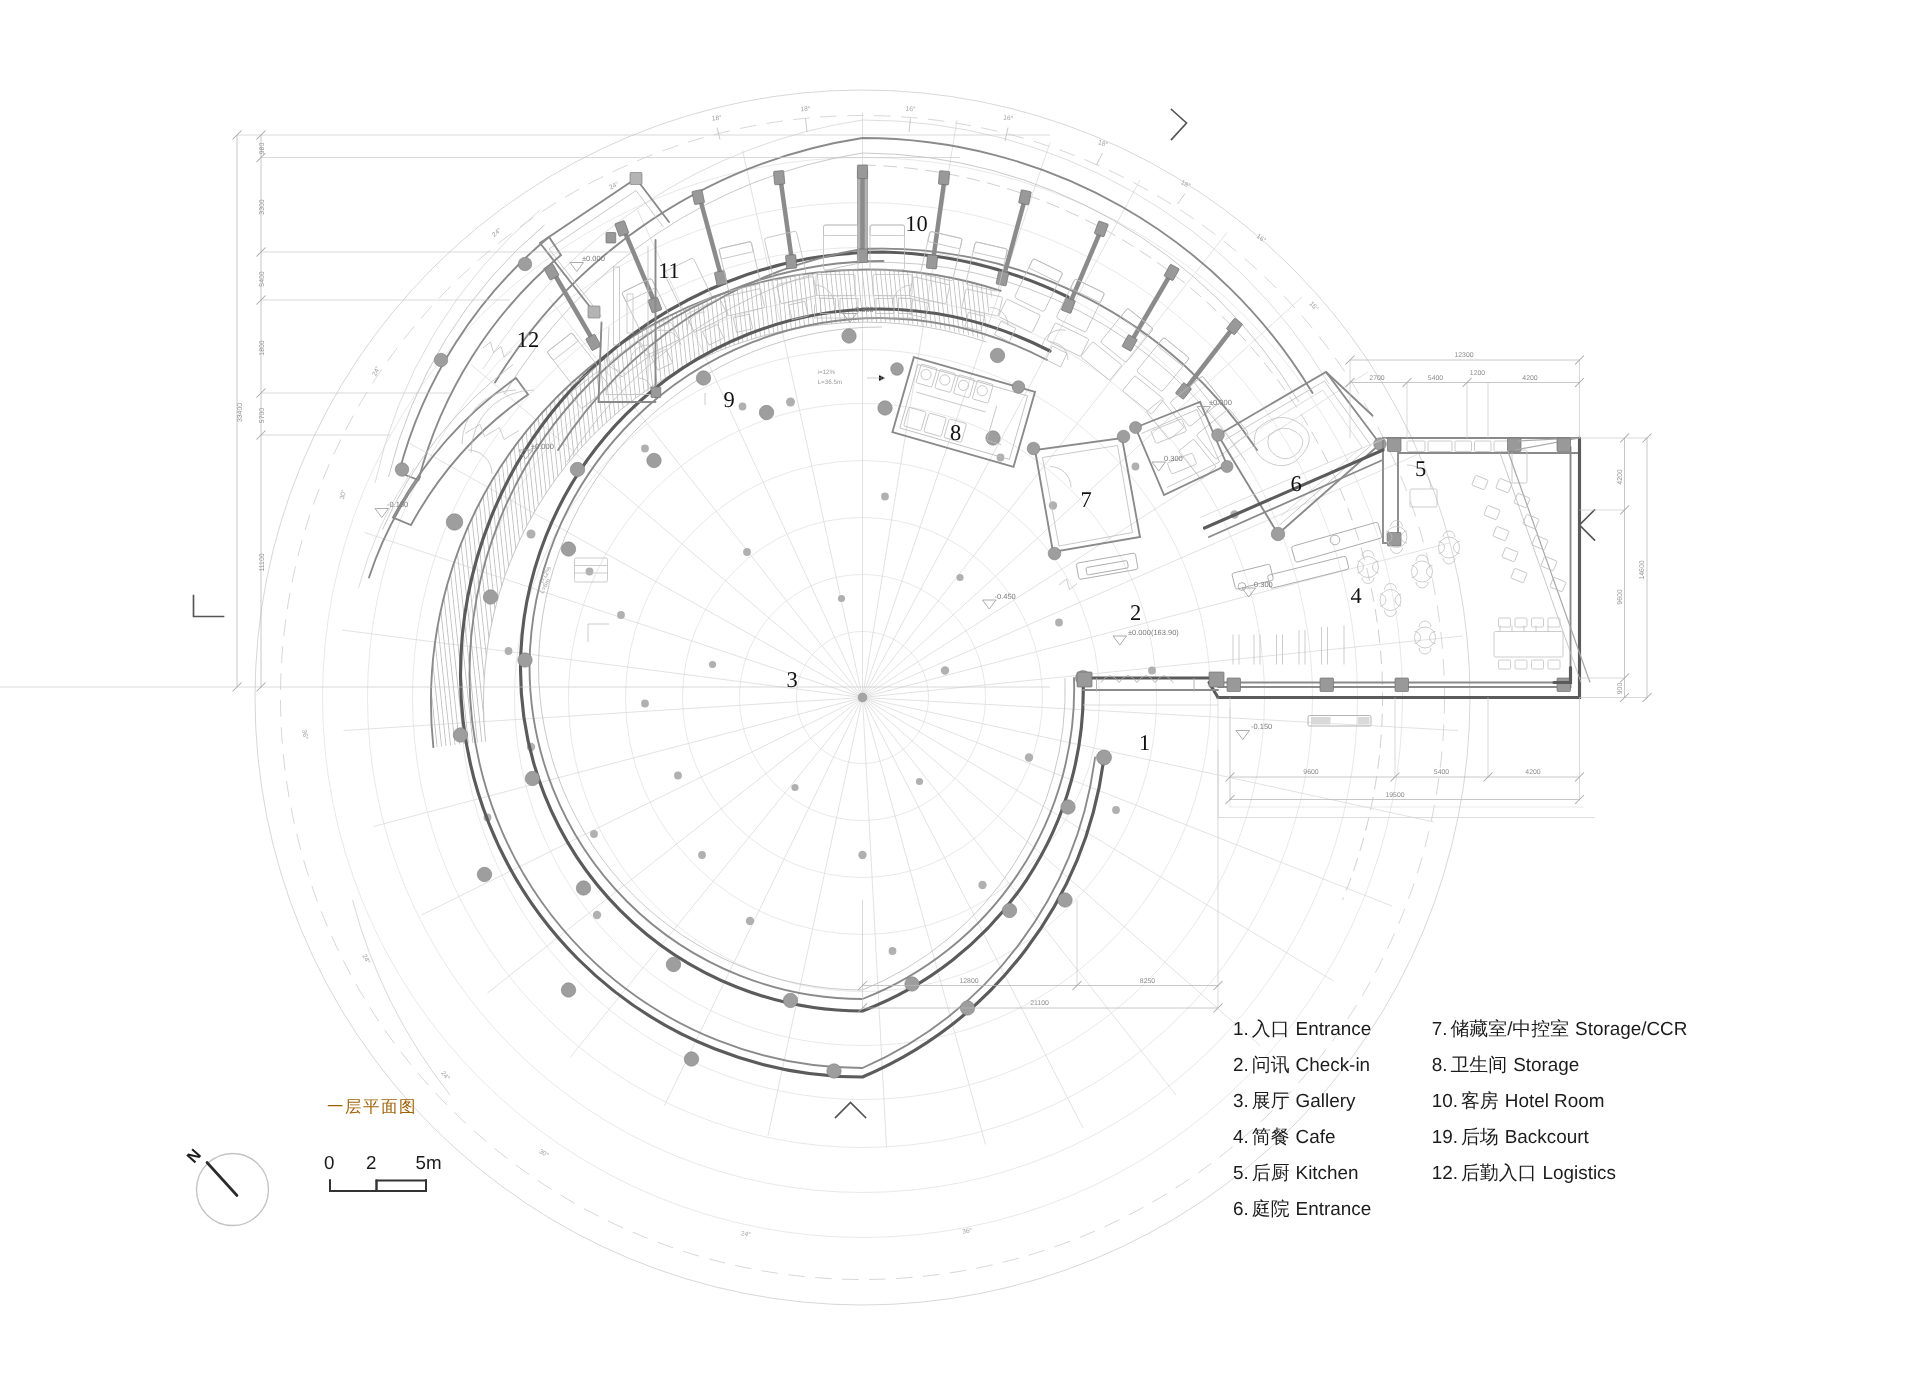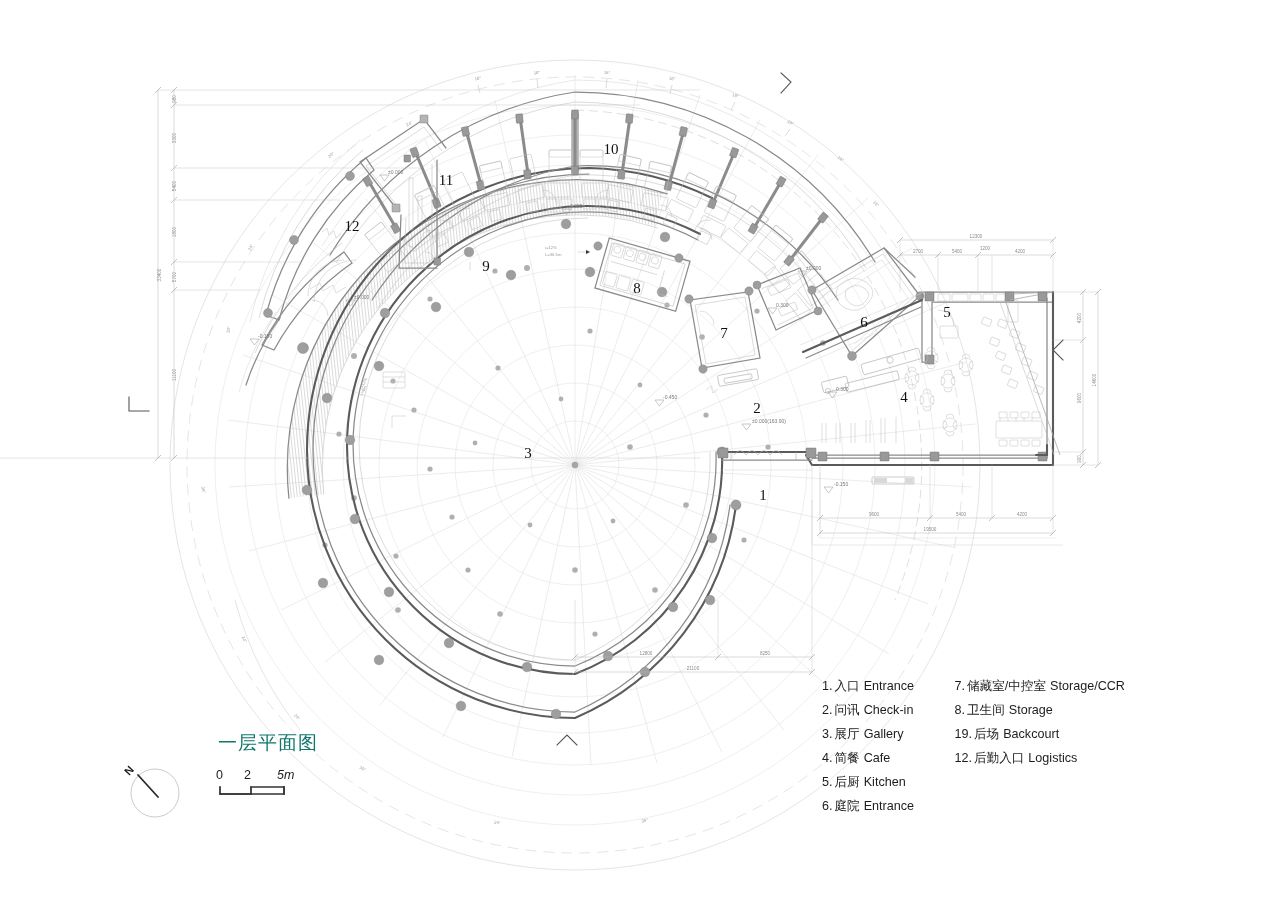--- a/index.html
+++ b/index.html
@@ -107,41 +107,41 @@
   .legend-item .num { margin-right: 2px; }
   .legend-item .cn  { margin-right: 4px; }
 
   
   #title-block {
     position: absolute;
     left: 218px;
     top: 730px;
   }
   #plan-title {
-    font-size: 19px;
-    color: #0f766e;
+    font-size: 11px;
+    color: #a16207;
     letter-spacing: 1px;
     font-family: "Liberation Sans", "DejaVu Sans", sans-serif;
   }
   #scalebar-wrap {
     position: absolute;
     left: 214px;
     top: 768px;
     width: 110px;
   }
   .sb-labels {
     position: relative;
     height: 15px;
     font-size: 12.5px;
     color: #1c1c1c;
   }
   .sb-labels span { position: absolute; top: 0; }
   #sb-0 { left: 2px; }
   #sb-2 { left: 30px; }
-  #sb-5 { left: 63px; font-style: italic; }
+  #sb-5 { left: 63px; }
   #compass {
     position: absolute;
     left: 122px;
     top: 760px;
     width: 62px;
     height: 62px;
   }
 </style>
 </head>
 <body>
@@ -989,20 +989,23 @@
       </div>
     </div>
     <div class="legend-col" id="legend-col-right">
       <div class="legend-item">
         <span class="num">7.</span><span class="cn">储藏室/中控室</span><span class="en">Storage/CCR</span>
       </div>
       <div class="legend-item">
         <span class="num">8.</span><span class="cn">卫生间</span><span class="en">Storage</span>
       </div>
       <div class="legend-item">
+        <span class="num">10.</span><span class="cn">客房</span><span class="en">Hotel Room</span>
+      </div>
+      <div class="legend-item">
         <span class="num">19.</span><span class="cn">后场</span><span class="en">Backcourt</span>
       </div>
       <div class="legend-item">
         <span class="num">12.</span><span class="cn">后勤入口</span><span class="en">Logistics</span>
       </div>
     </div>
   </div>
 
   <div id="title-block">
     <div id="plan-title">一层平面图</div>

